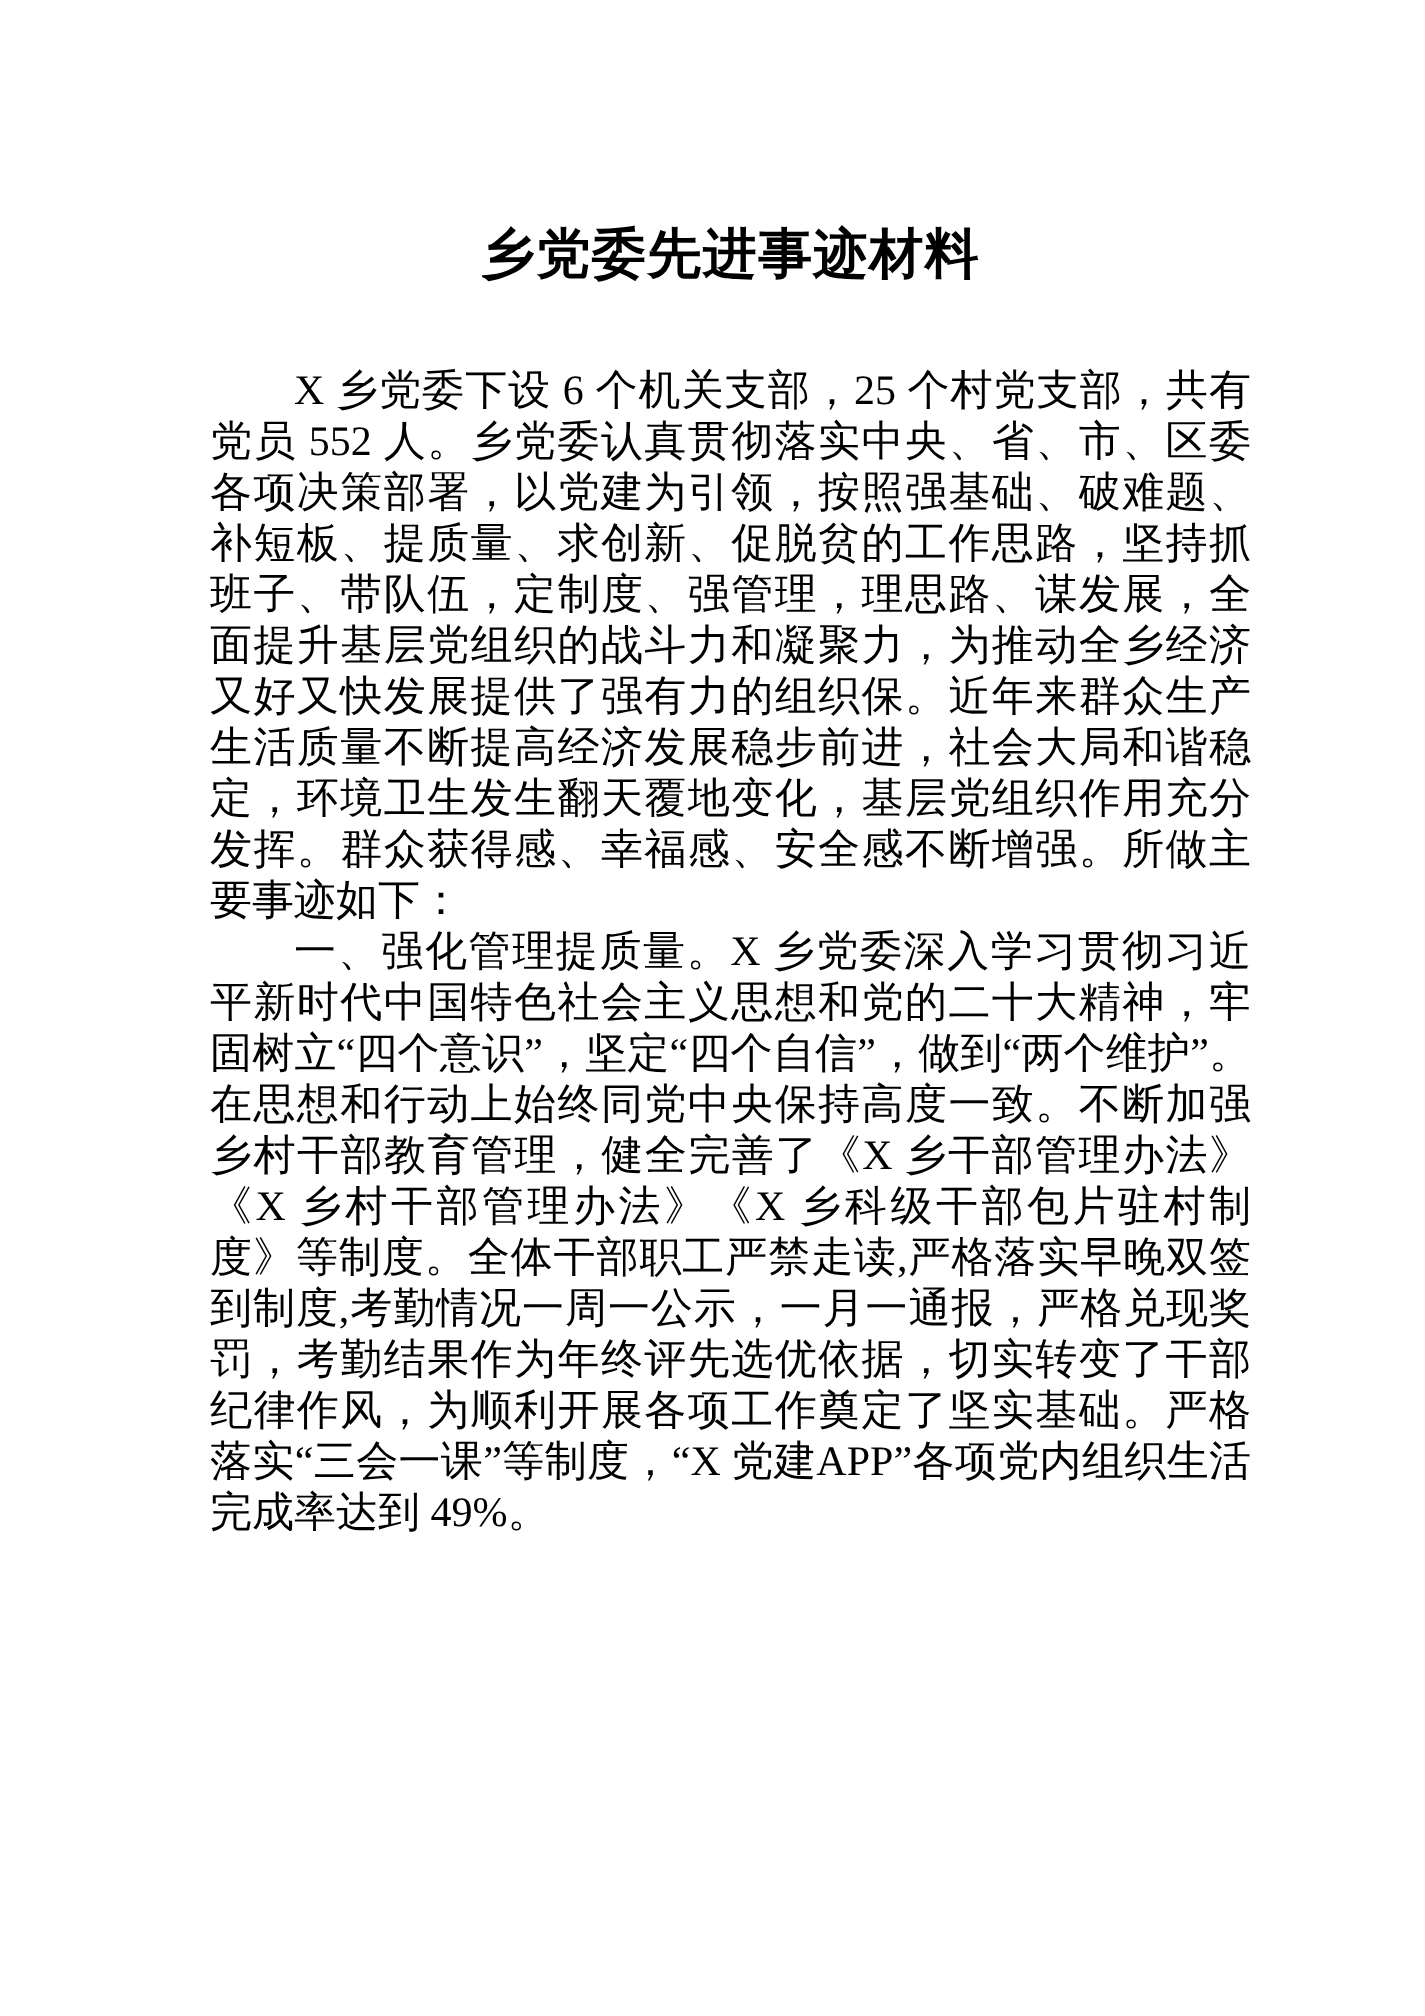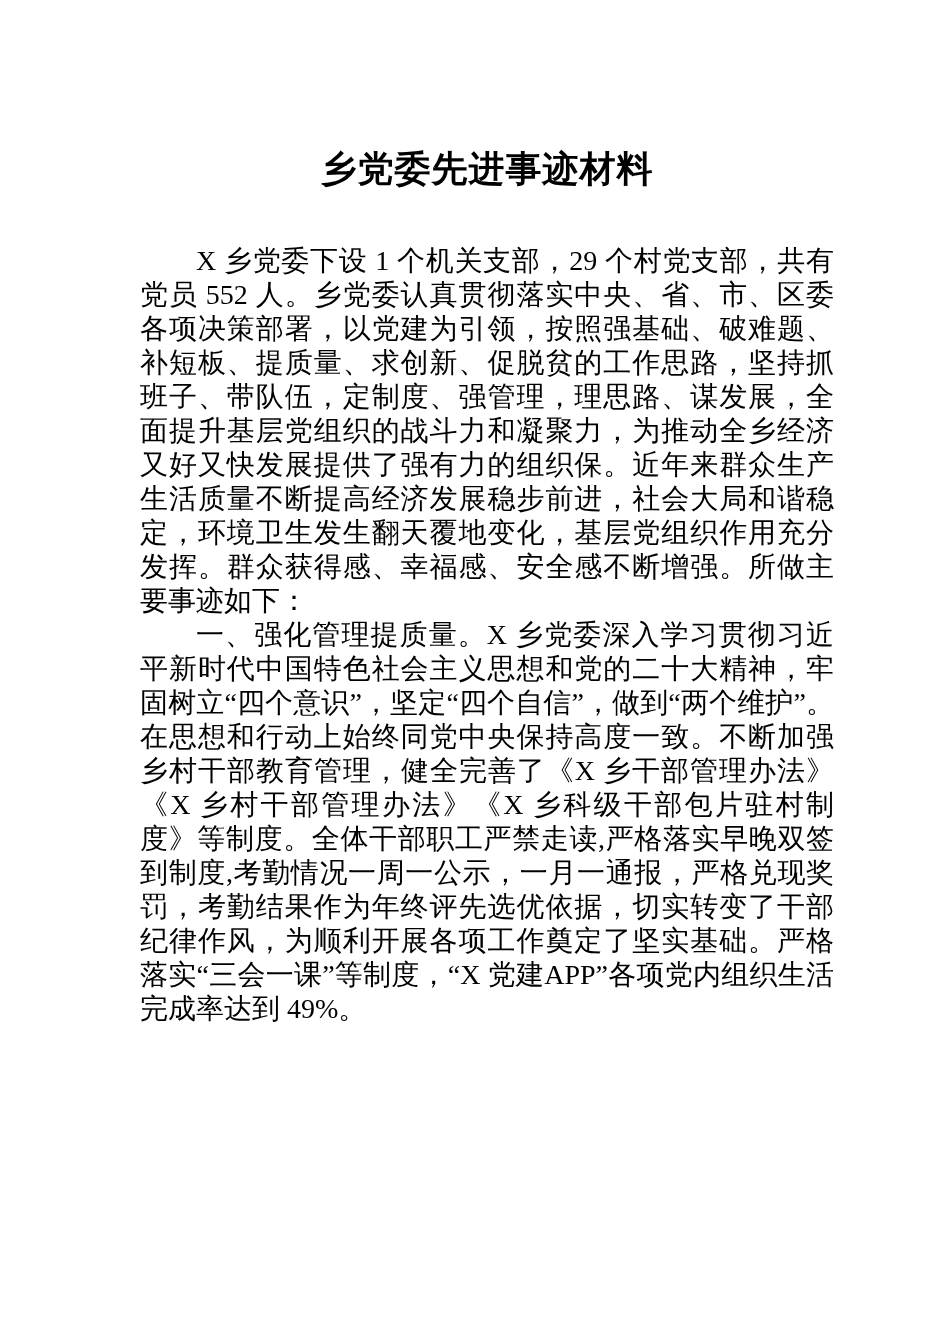--- a/index.html
+++ b/index.html
@@ -37,15 +37,15 @@
     text-indent: 2em;
     color: #000000;
     word-break: break-all;
   }
 </style>
 </head>
 <body>
 
 <div class="page">
   <h1 class="doc-title">乡党委先进事迹材料</h1>
-  <p class="para">X 乡党委下设 1 个机关支部，29 个村党支部，共有党员 552 人。乡党委认真贯彻落实中央、省、市、区委各项决策部署，以党建为引领，按照强基础、破难题、补短板、提质量、求创新、促脱贫的工作思路，坚持抓班子、带队伍，定制度、强管理，理思路、谋发展，全面提升基层党组织的战斗力和凝聚力，为推动全乡经济又好又快发展提供了强有力的组织保。近年来群众生产生活质量不断提高经济发展稳步前进，社会大局和谐稳定，环境卫生发生翻天覆地变化，基层党组织作用充分发挥。群众获得感、幸福感、安全感不断增强。所做主要事迹如下：</p>
+  <p class="para">X 乡党委下设 6 个机关支部，25 个村党支部，共有党员 552 人。乡党委认真贯彻落实中央、省、市、区委各项决策部署，以党建为引领，按照强基础、破难题、补短板、提质量、求创新、促脱贫的工作思路，坚持抓班子、带队伍，定制度、强管理，理思路、谋发展，全面提升基层党组织的战斗力和凝聚力，为推动全乡经济又好又快发展提供了强有力的组织保。近年来群众生产生活质量不断提高经济发展稳步前进，社会大局和谐稳定，环境卫生发生翻天覆地变化，基层党组织作用充分发挥。群众获得感、幸福感、安全感不断增强。所做主要事迹如下：</p>
   <p class="para">一、强化管理提质量。X 乡党委深入学习贯彻习近平新时代中国特色社会主义思想和党的二十大精神，牢固树立“四个意识”，坚定“四个自信”，做到“两个维护”。在思想和行动上始终同党中央保持高度一致。不断加强乡村干部教育管理，健全完善了《X 乡干部管理办法》《X 乡村干部管理办法》《X 乡科级干部包片驻村制度》等制度。全体干部职工严禁走读,严格落实早晚双签到制度,考勤情况一周一公示，一月一通报，严格兑现奖罚，考勤结果作为年终评先选优依据，切实转变了干部纪律作风，为顺利开展各项工作奠定了坚实基础。严格落实“三会一课”等制度，“X 党建APP”各项党内组织生活完成率达到 49%。</p>
 </div>
 
 </body></html>

